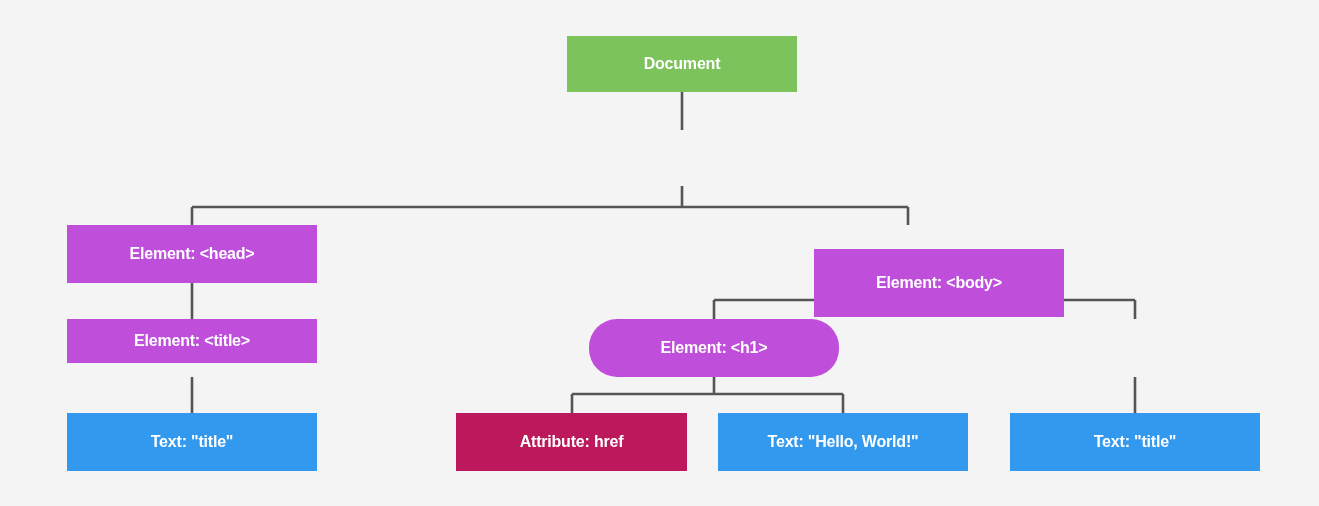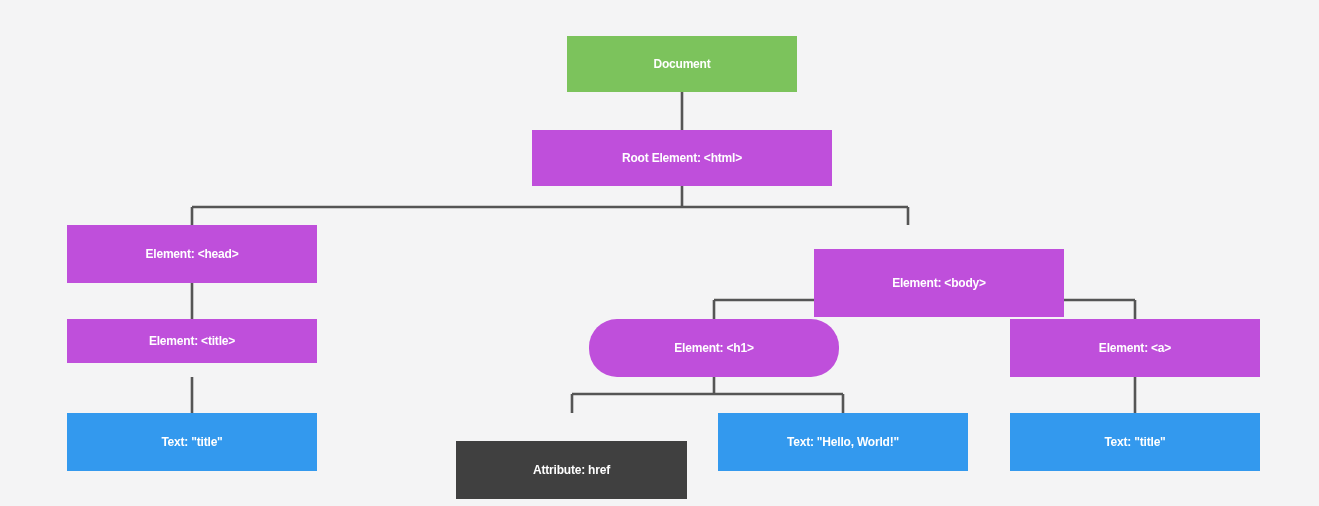--- a/index.html
+++ b/index.html
@@ -37,30 +37,30 @@
     height: 506px;
     pointer-events: none;
   }
   .node {
     position: absolute;
     box-sizing: border-box;
     display: flex;
     align-items: center;
     justify-content: center;
     color: #ffffff;
-    font-size: 12px;
+    font-size: 16px;
     font-weight: bold;
     letter-spacing: -0.2px;
     white-space: nowrap;
     user-select: none;
   }
   .node-document { background: #7cc35c; }
   .node-element  { background: #bf4fdb; }
   .node-text     { background: #3399ee; }
-  .node-attr     { background: #404040; margin-top: 28px; }
+  .node-attr     { background: #be185d; }
 </style>
 </head>
 <body>
 
 <div id="stage">
 
 
   <svg class="edges" viewBox="0 0 1319 506" width="1319" height="506">
     <g stroke="#555555" stroke-width="2.6" fill="none" stroke-linecap="butt">
 
@@ -86,43 +86,37 @@
       <line x1="843" y1="394" x2="843" y2="413"></line>
 
       <line x1="1135" y1="377" x2="1135" y2="413"></line>
     </g>
   </svg>
 
   <div class="node node-document" style="left:567px; top:36px; width:230px; height:56px;">
     <span>Document</span>
   </div>
 
-  <div class="node node-element" style="left:532px; top:130px; width:300px; height:56px;">
-    <span>Root Element: &lt;html&gt;</span>
-  </div>
 
   <div class="node node-element" style="left:67px; top:225px; width:250px; height:58px;">
     <span>Element: &lt;head&gt;</span>
   </div>
 
   <div class="node node-element" style="left:814px; top:225px; width:250px; height:68px;margin-top:24px;">
     <span>Element: &lt;body&gt;</span>
   </div>
 
   <div class="node node-element" style="left:67px; top:319px; width:250px; height:44px;">
     <span>Element: &lt;title&gt;</span>
   </div>
 
   <div class="node node-element" style="left:589px; top:319px; width:250px; height:58px;border-radius:28px;">
     <span>Element: &lt;h1&gt;</span>
   </div>
 
-  <div class="node node-element" style="left:1010px; top:319px; width:250px; height:58px;">
-    <span>Element: &lt;a&gt;</span>
-  </div>
 
   <div class="node node-text" style="left:67px; top:413px; width:250px; height:58px;">
     <span>Text: "title"</span>
   </div>
 
   <div class="node node-attr" style="left:456px; top:413px; width:231px; height:58px;">
     <span>Attribute: href</span>
   </div>
 
   <div class="node node-text" style="left:718px; top:413px; width:250px; height:58px;">

